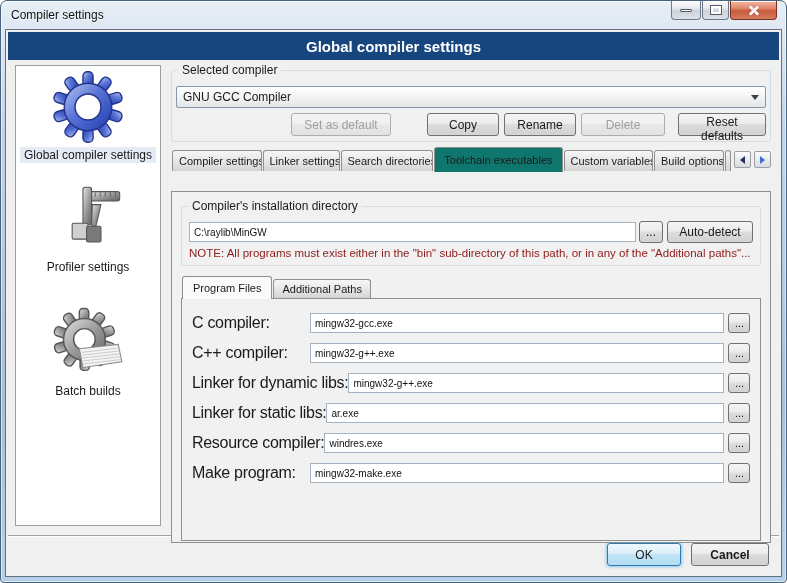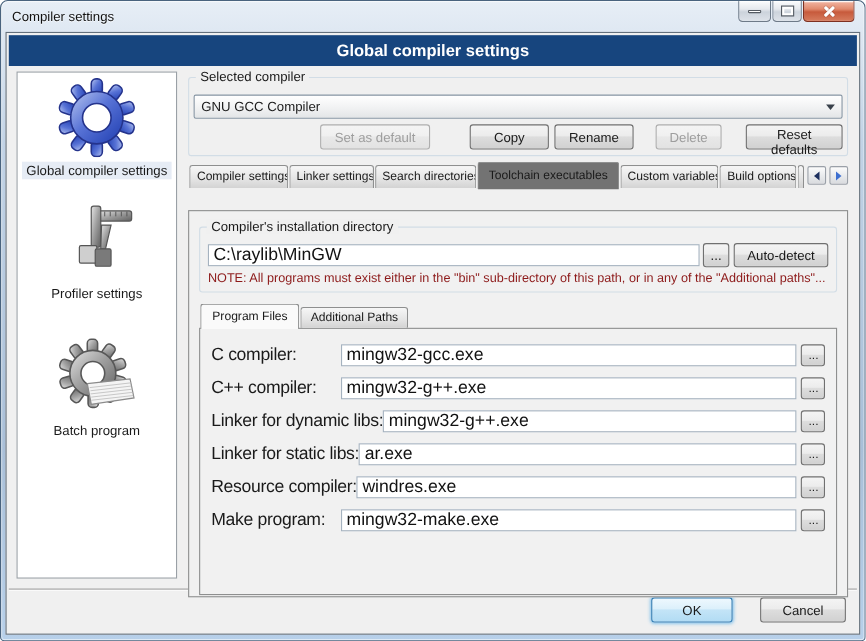--- a/index.html
+++ b/index.html
@@ -66,69 +66,69 @@
   .combo-arrow { width:0; height:0; border-left:4px solid transparent; border-right:4px solid transparent;
     border-top:5px solid #39414b; margin-left:auto; }
   .btnrow { display:flex; align-items:flex-start; margin-top:5px; }
   .btn { height:23px; border:1px solid #707070; border-radius:3px; font-family:inherit; font-size:12px;
     color:#1a1a1a; cursor:pointer;
     background:linear-gradient(#f4f4f4,#ececec 45%,#dddddd 50%,#d2d2d2 95%,#dadada); }
   .btn:disabled { color:#9e9e9e; border-color:#aeaeae; cursor:default;
     background:linear-gradient(#f4f4f4,#f0f0f0 45%,#e8e8e8 50%,#e2e2e2); }
   .b-spacer { width:115px; }
   .b-setdef { width:100px; } .b-copy { width:72px; margin-left:36px; }
-  .b-rename { width:72px; margin-left:5px; } .b-delete { width:60px; margin-left:20px; }
+  .b-rename { width:72px; margin-left:5px; } .b-delete { width:84px; margin-left:5px; }
   .b-reset { width:88px; margin-left:auto; }
 
   
   .tabstrip { display:flex; align-items:flex-end; margin-top:5px; width:600px; position:relative; z-index:2; padding-left:1px; }
   .tab { height:21px; display:flex; align-items:center; padding:0 6px; margin-right:1px;
     font-size:11px; white-space:nowrap; overflow:hidden; flex:0 1 auto; min-width:0;
     background:linear-gradient(#f6f6f6,#e4e4e4 60%,#d3d3d3); border:1px solid #8e8f8f;
     border-bottom:none; border-radius:3px 3px 0 0; cursor:pointer; }
-  .tab.active { height:25px; background:#737373; margin-bottom:-1px; padding:5px 9px; flex-shrink:0; z-index:3; }
+  .tab.active { height:25px; background:#0f766e; margin-bottom:-1px; padding:5px 9px; flex-shrink:0; z-index:3; }
   .tab-sliver { width:6px; flex:0 0 6px; height:21px; background:linear-gradient(#f6f6f6,#d3d3d3);
     border:1px solid #8e8f8f; border-bottom:none; border-radius:3px 3px 0 0; cursor:pointer; }
   .tab-scroll { flex:0 0 17px; width:17px; height:17px; margin:0 0 3px 3px; border:1px solid #9aa0a8;
     border-radius:2px; background:linear-gradient(#fcfcfc,#e9ebed 50%,#d9dbde);
     display:flex; align-items:center; justify-content:center; cursor:pointer; padding:0; }
   .tri-left { width:0; height:0; border-top:4px solid transparent; border-bottom:4px solid transparent;
     border-right:5px solid #1c2f5e; }
   .tri-right { width:0; height:0; border-top:4px solid transparent; border-bottom:4px solid transparent;
     border-left:5px solid #3d6fd0; }
   .tabpanel { border:1px solid #8e8f8f; background:#f1f1f1; height:352px; padding:8px 9px; position:relative; z-index:1;margin-top:20px; }
 
   
   #instgroup { margin-top:6px; padding:14px 7px 6px; }
   .inst-row { display:flex; align-items:center; }
   .tb { height:20px; border:1px solid #a5b2bf; background:#fff; color:#111;
-    font-family:inherit; font-size:16px; padding:0 4px; flex:1; min-width:0; }
+    font-family:inherit; font-size:10px; padding:0 4px; flex:1; min-width:0; }
   .browse { width:24px; height:22px; margin-left:3px; flex:0 0 24px; }
   .autodetect { width:86px; height:22px; margin-left:4px; flex:0 0 86px; }
   .note { margin-top:4px; color:#8d1a1a; font-size:11.5px; white-space:nowrap; overflow:hidden; }
 
   
   .subtabs { display:flex; align-items:flex-end; margin-top:10px; position:relative; z-index:2; padding-left:1px; }
   .subtab { height:19px; display:flex; align-items:center; padding:0 8px; margin-right:1px;
     font-size:11px; white-space:nowrap; background:linear-gradient(#f6f6f6,#e4e4e4 60%,#d3d3d3);
     border:1px solid #8e8f8f; border-bottom:none; border-radius:3px 3px 0 0; cursor:pointer; }
   .subtab.active { height:23px; background:#fafafa; margin-bottom:-1px; padding:0 10px; }
   .subpanel { border:1px solid #8e8f8f; background:#f1f1f1; height:243px; padding:13px 10px; position:relative; z-index:1; }
   .frow { display:flex; align-items:center; height:22px; margin-bottom:8px; }
   .flabel { flex:0 0 118px; font-size:16px; letter-spacing:-0.3px; white-space:nowrap; }
   .fbrowse { width:22px; height:20px; margin-left:4px; flex:0 0 22px; font-size:11px; }
   .fcombo { flex:1; height:22px; }
 
   
   .footer { position:absolute; left:2px; right:2px; bottom:0; height:41px;
     border-top:1px solid #a3a3a3; box-shadow:inset 0 1px 0 #fdfdfd; }
-  .footer-buttons { position:absolute; right:10px; top:7px; display:flex; gap:25px;align-items:flex-end; }
+  .footer-buttons { position:absolute; right:10px; top:7px; display:flex; gap:10px;align-items:flex-end; }
   .b-ok { width:74px; border:1px solid #2f7cb5; box-shadow:0 0 3px 1px #8cc6ec;
     background:linear-gradient(#eef8fe,#dcf0fb 45%,#c3e4f7 50%,#b2dcf4); }
-  .b-cancel { width:78px; }
+  .b-cancel { width:78px;font-weight:bold; }
 </style>
 </head>
 <body>
 
 <div class="window">
   <div class="titlebar">
     <span class="title">Compiler settings</span>
     <div class="caption">
       <button class="cap min">
           <span class="g-min"></span>
@@ -229,21 +229,21 @@
             <circle cx="45" cy="45" r="15" fill="#ffffff" stroke="#575757" stroke-width="2"></circle>
             <g>
               <polygon points="38,58 92,52 97,76 43,84" fill="#f4f4f4" stroke="#8a8a8a" stroke-width="1.5"></polygon>
               <line x1="41" y1="63" x2="93" y2="57" stroke="#bbb"></line>
                 <line x1="42" y1="67" x2="94" y2="61" stroke="#bbb"></line>
               <line x1="42" y1="71" x2="95" y2="65" stroke="#bbb"></line>
                 <line x1="43" y1="75" x2="95" y2="69" stroke="#bbb"></line>
               <line x1="43" y1="79" x2="96" y2="73" stroke="#bbb"></line>
             </g>
           </svg>
-          <span class="side-label">Batch program</span>
+          <span class="side-label">Batch builds</span>
         </div>
       </div>
 
       <div class="main">
 
         <div class="groupbox" id="selgroup">
           <span class="gb-label">Selected compiler</span>
           <div class="combo">
             <span>GNU GCC Compiler</span>
             <span class="combo-arrow"></span>

